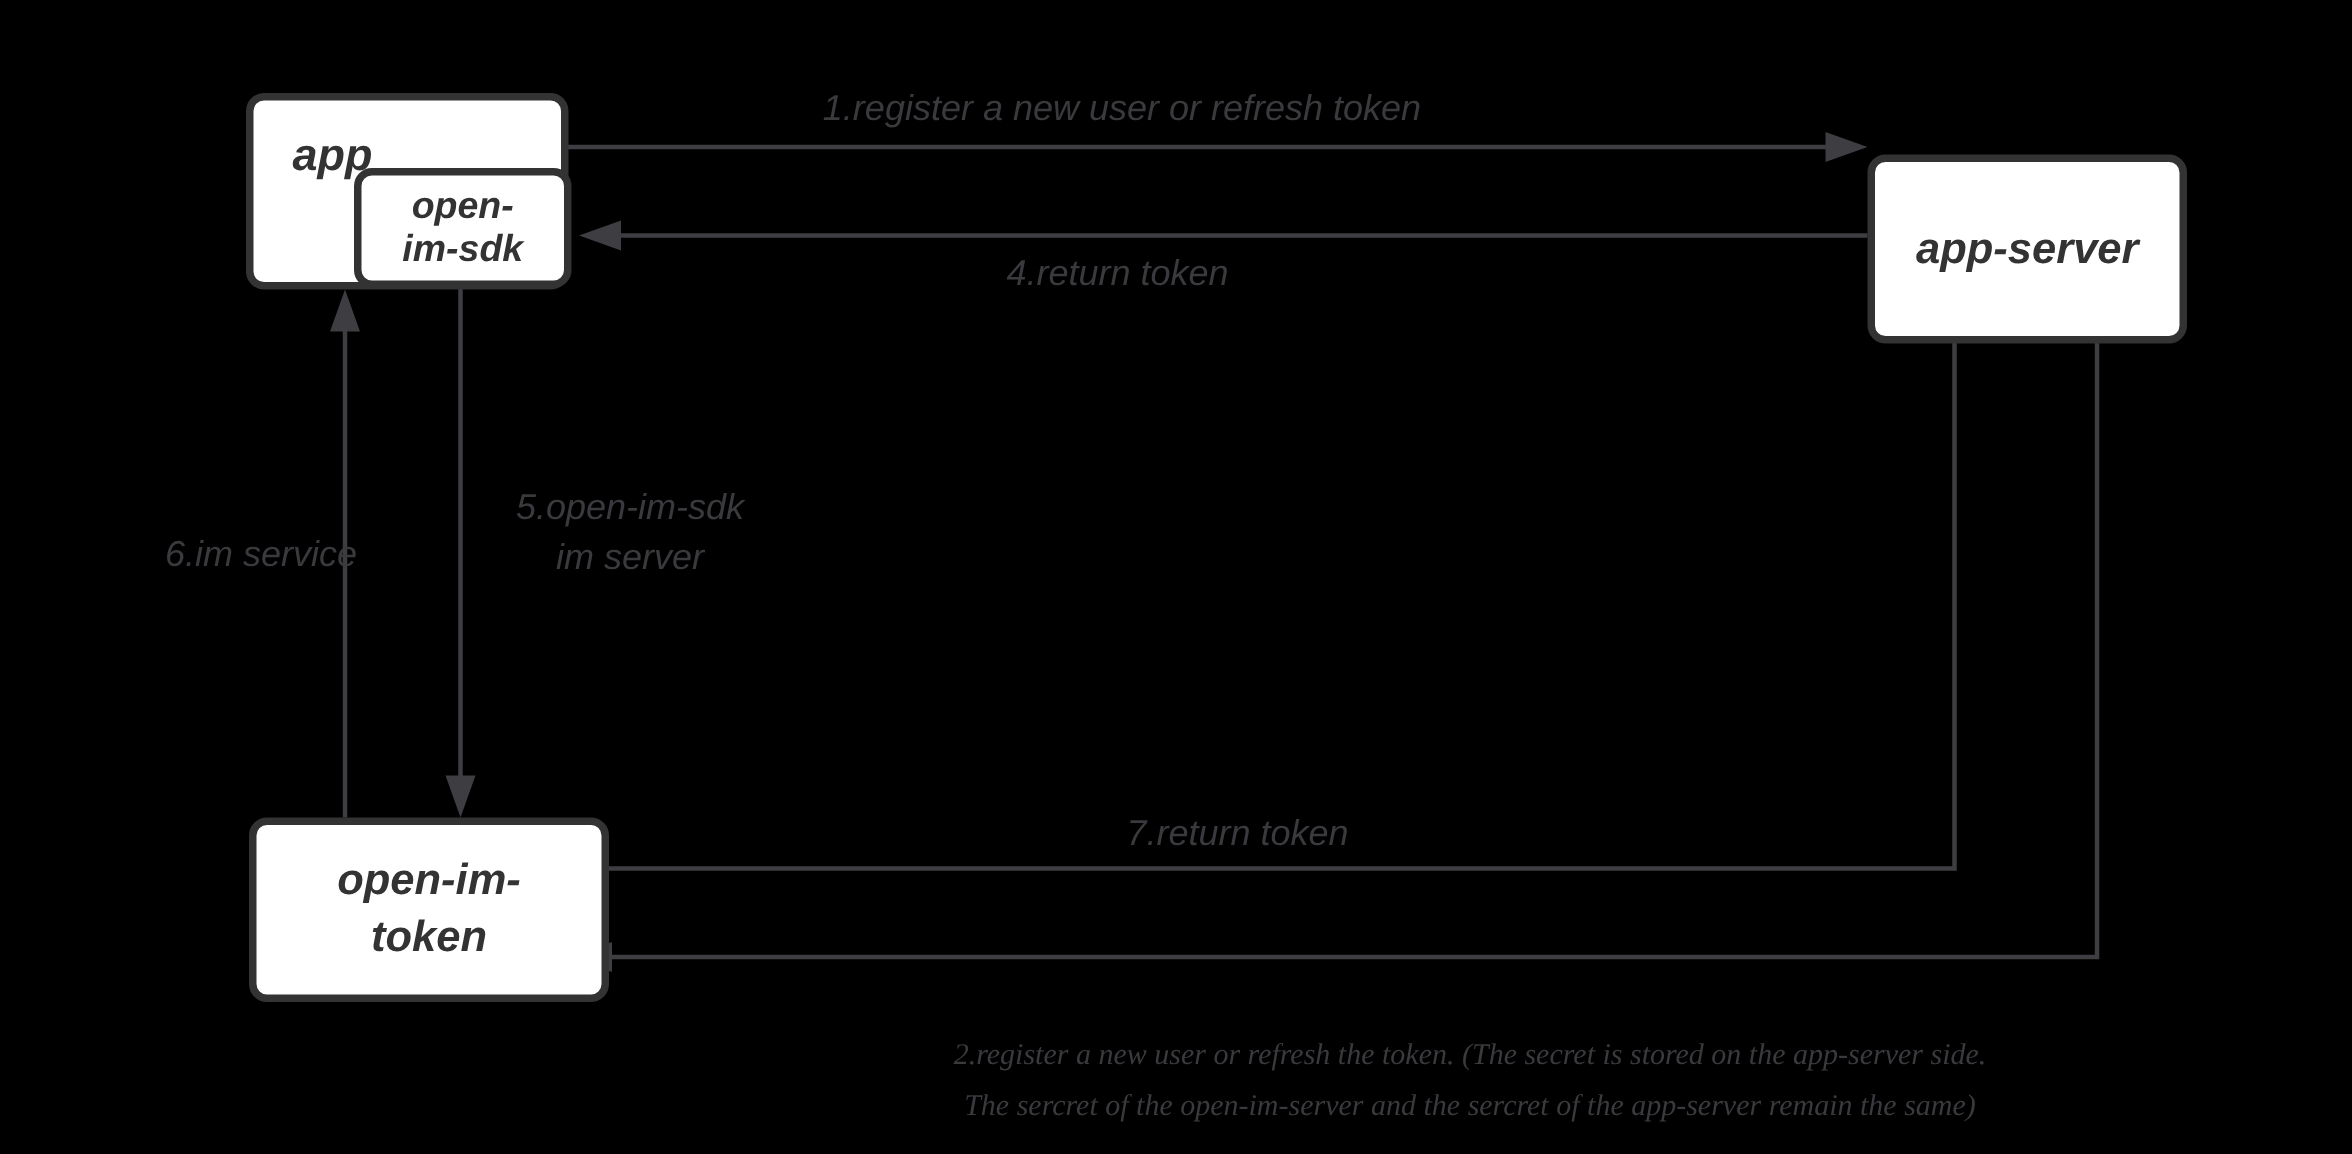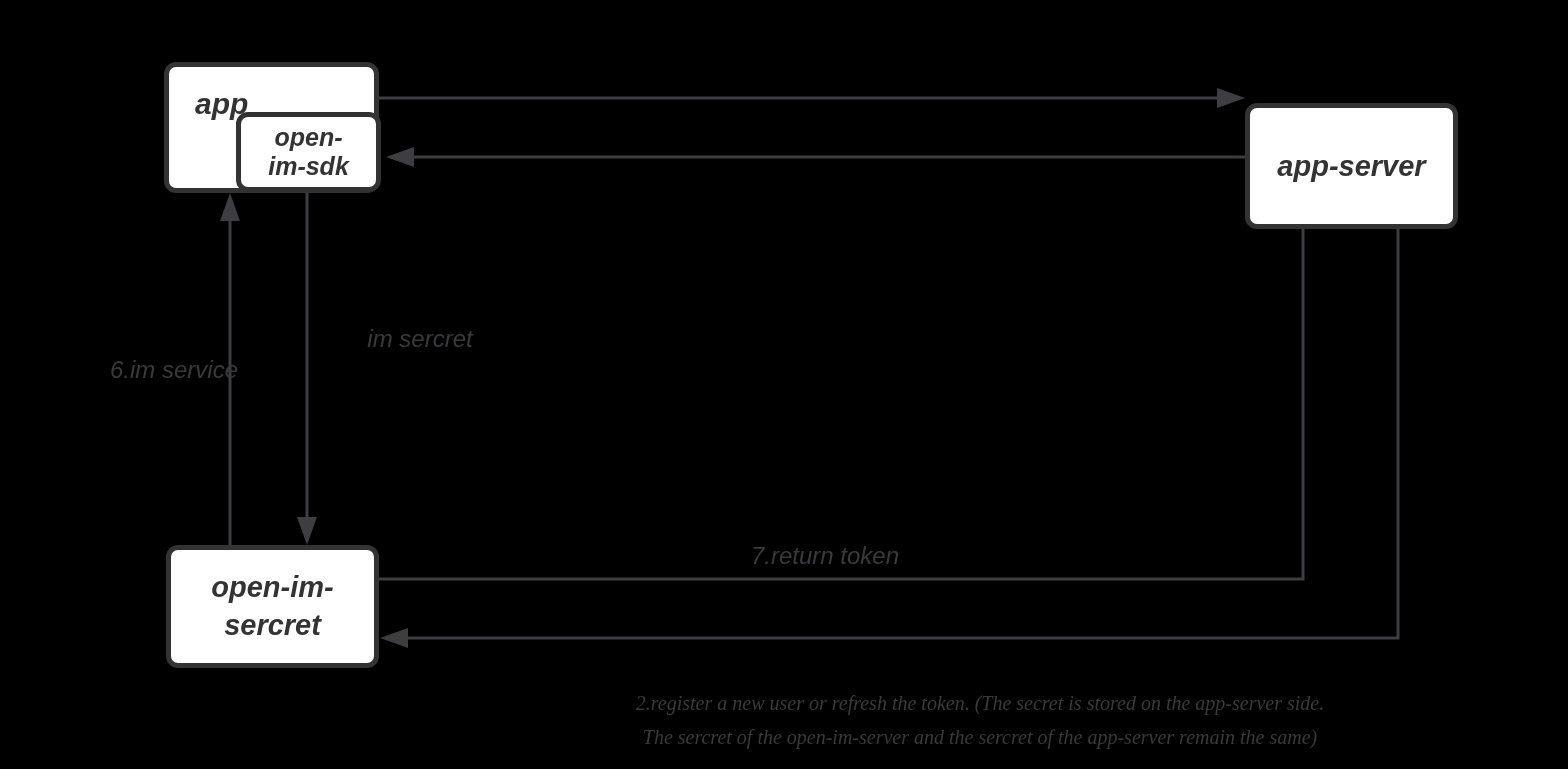--- a/index.html
+++ b/index.html
@@ -44,21 +44,21 @@
     position: absolute;
     left: 26px;
     top: 20px;
     font-size: 30px;
   }
   #sdk-box {
     left: 236px; top: 112px; width: 145px; height: 80px;
     font-size: 25px; line-height: 1.15; z-index: 3;
   }
   #app-server-box { left: 1245px; top: 63px; width: 213px; height: 126px; font-size: 29px; margin-top: 40px; }
-  #open-im-server-box { left: 166px; top: 545px; width: 213px; height: 123px; font-size: 29px; line-height: 1.3; }
+  #open-im-server-box { left: 166px; top: 545px; width: 240px; height: 123px; font-size: 29px; line-height: 1.3; }
 
   .edge-label {
     position: absolute;
     color: #3a3a3e;
     font-style: italic;
     text-align: center;
     z-index: 4;
     font-size: 24px;
     line-height: 33px;
   }
@@ -101,27 +101,30 @@
     <span>open-</span>
     <span>im-sdk</span>
   </div>
 
   <div class="node centered" id="app-server-box">
     <span>app-server</span>
   </div>
 
   <div class="node centered" id="open-im-server-box">
     <span>open-im-</span>
-    <span>sercret</span>
+    <span>token</span>
   </div>
 
+  <div class="edge-label" id="label-1">1.register a new user or refresh token</div>
 
+  <div class="edge-label" id="label-4">4.return token</div>
 
   <div class="edge-label" id="label-5">
-    <div>im sercret</div>
+    <div>5.open-im-sdk</div>
+    <div>im server</div>
   </div>
 
   <div class="edge-label" id="label-6">6.im service</div>
 
   <div class="edge-label" id="label-3">7.return token</div>
 
   <div class="edge-label" id="label-2">
     <div>2.register a new user or refresh the token. (The secret is stored on the app-server side.</div>
     <div>The sercret of the open-im-server and the sercret of the app-server remain the same)</div>
   </div>

